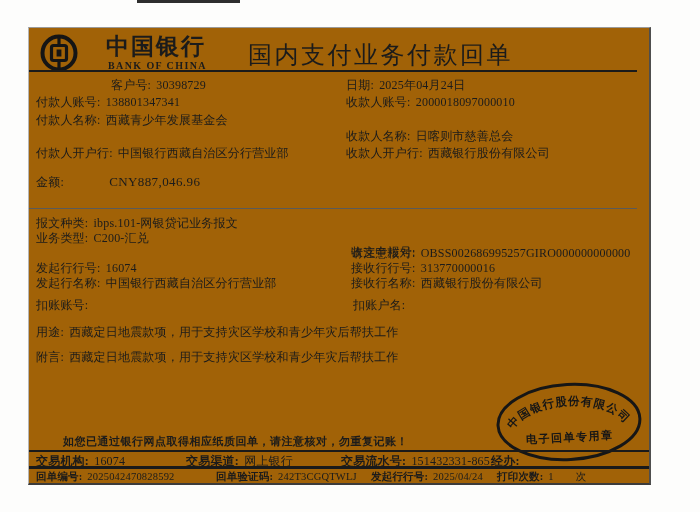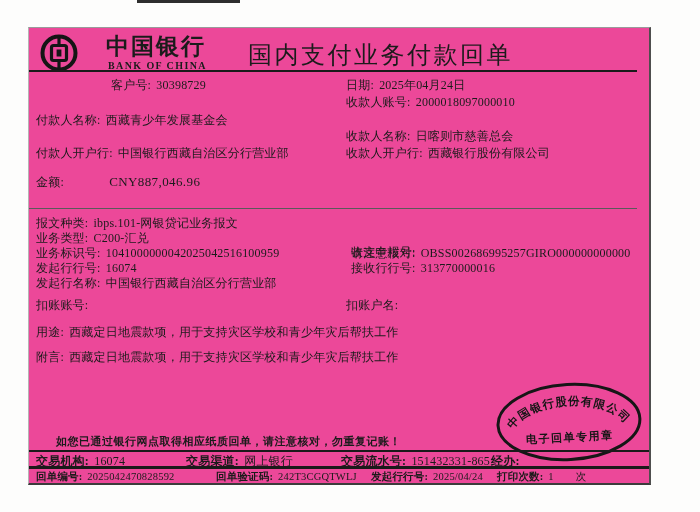--- a/index.html
+++ b/index.html
@@ -3,35 +3,35 @@
 <meta charset="utf-8">
 <style>
   html,body{margin:0;padding:0;}
   body{
     width:700px;height:512px;position:relative;overflow:hidden;
     background:#fdfdfc;color:#1b1b1b;
     font-family:"Liberation Serif","DejaVu Serif",serif;
   }
   .scan-artifact{position:absolute;left:137px;top:0;width:103px;height:3px;background:#2e2e2e;}
   .page{
-    position:absolute;left:28px;top:27px;width:620px;height:455px;background:#ec4899;
+    position:absolute;left:28px;top:27px;width:620px;height:455px;background:#a16207;
     border-top:1px solid #9a9a9a;border-left:1px solid #b5b5b5;
     border-right:2px solid #4e4e4e;border-bottom:2px solid #3c3c3c;
   }
   .logo-svg{position:absolute;left:10px;top:5px;}
   .bank-cn{position:absolute;left:77px;top:3px;font-size:23px;font-weight:bold;letter-spacing:2px;white-space:nowrap;}
   .bank-en{position:absolute;left:79px;top:32px;font-size:10px;font-weight:bold;letter-spacing:1.4px;white-space:nowrap;}
   .doc-title{position:absolute;left:219px;top:11px;font-size:24px;font-weight:500;letter-spacing:2.5px;white-space:nowrap;}
   .hline{position:absolute;left:0;background:#1a1a1a;}
   .f{position:absolute;white-space:nowrap;font-size:12px;letter-spacing:0.2px;}
   .f .lbl{margin-right:2px;}
   .xs{font-size:10.5px;}
   .bold-lbl .lbl{font-weight:bold;}
   .amount .val{font-weight:normal;font-size:13px;letter-spacing:0.4px;margin-left:40px;}
-  .note{position:absolute;left:27px;top:406px;font-size:11px;font-weight:bold;letter-spacing:0.5px;white-space:nowrap;font-family:Liberation Serif, serif;}
+  .note{position:absolute;left:34px;top:406px;font-size:11px;font-weight:bold;letter-spacing:0.5px;white-space:nowrap;font-family:Liberation Serif, serif;}
   .stamp{position:absolute;left:458px;top:347px;transform:rotate(-3deg);}
   .stamp-arc{font-size:11.5px;font-weight:bold;fill:#161616;letter-spacing:1px;}
   .stamp-sub{font-size:11px;font-weight:bold;fill:#161616;letter-spacing:1.5px;}
   .unit{margin-left:22px;}
 </style>
 </head>
 <body>
 
 <div class="scan-artifact"></div>
 
@@ -45,47 +45,48 @@
     <rect x="17.6" y="16.5" width="4.8" height="7" fill="#151515"></rect>
   </svg>
   <div class="bank-cn">中国银行</div>
   <div class="bank-en">BANK OF CHINA</div>
   <div class="doc-title">国内支付业务付款回单</div>
   <div class="hline" style="top:42px;width:608px;height:2px;"></div>
 
   <div class="f" style="left:82px;top:49px;"><span class="lbl">客户号: </span><span class="val">30398729</span></div>
   <div class="f" style="left:317px;top:49px;"><span class="lbl">日期: </span><span class="val">2025年04月24日</span></div>
 
+  <div class="f" style="left:7px;top:66px;"><span class="lbl">付款人账号: </span><span class="val">138801347341</span></div>
   <div class="f" style="left:317px;top:66px;"><span class="lbl">收款人账号: </span><span class="val">2000018097000010</span></div>
 
   <div class="f" style="left:7px;top:84px;"><span class="lbl">付款人名称: </span><span class="val">西藏青少年发展基金会</span></div>
   <div class="f" style="left:317px;top:100px;"><span class="lbl">收款人名称: </span><span class="val">日喀则市慈善总会</span></div>
 
   <div class="f" style="left:7px;top:117px;"><span class="lbl">付款人开户行: </span><span class="val">中国银行西藏自治区分行营业部</span></div>
   <div class="f" style="left:317px;top:117px;"><span class="lbl">收款人开户行: </span><span class="val">西藏银行股份有限公司</span></div>
 
   <div class="f amount" style="left:7px;top:146px;"><span class="lbl">金额: </span><span class="val">CNY887,046.96</span></div>
 
   <div class="hline" style="top:180px;width:608px;height:1px;background:#5a5a5a;"></div>
 
   <div class="f" style="left:7px;top:187px;"><span class="lbl">报文种类: </span><span class="val">ibps.101-网银贷记业务报文</span></div>
 
   <div class="f" style="left:7px;top:202px;"><span class="lbl">业务类型: </span><span class="val">C200-汇兑</span></div>
   <div class="f" style="left:322px;top:216px;"><span class="lbl">收支申报号: </span><span class="val"></span></div>
 
-  <div class="f" style="left:7px;top:217px;"><span class="lbl">业务标识号: </span><span class="val">1041000000042025042516100959</span></div>
   <div class="f" style="left:322px;top:217px;"><span class="lbl">请注意核对: </span><span class="val">OBSS002686995257GIRO000000000000</span></div>
 
   <div class="f" style="left:7px;top:232px;"><span class="lbl">发起行行号: </span><span class="val">16074</span></div>
   <div class="f" style="left:322px;top:232px;"><span class="lbl">接收行行号: </span><span class="val">313770000016</span></div>
 
   <div class="f" style="left:7px;top:247px;"><span class="lbl">发起行名称: </span><span class="val">中国银行西藏自治区分行营业部</span></div>
+  <div class="f" style="left:322px;top:247px;"><span class="lbl">接收行名称: </span><span class="val">西藏银行股份有限公司</span></div>
 
   <div class="f" style="left:7px;top:269px;"><span class="lbl">扣账账号: </span><span class="val"></span></div>
-  <div class="f" style="left:317px;top:269px;text-align:right;"><span class="lbl">扣账户名: </span><span class="val"></span></div>
+  <div class="f" style="left:324px;top:269px;text-align:right;"><span class="lbl">扣账户名: </span><span class="val"></span></div>
 
   <div class="f" style="left:7px;top:296px;"><span class="lbl">用途: </span><span class="val">西藏定日地震款项，用于支持灾区学校和青少年灾后帮扶工作</span></div>
   <div class="f" style="left:7px;top:321px;"><span class="lbl">附言: </span><span class="val">西藏定日地震款项，用于支持灾区学校和青少年灾后帮扶工作</span></div>
 
   <svg class="stamp" width="165" height="96" viewBox="0 0 165 96">
     <ellipse cx="82" cy="47" rx="71" ry="37.5" fill="none" stroke="#161616" stroke-width="3"></ellipse>
     <path id="stampArc" d="M 23 61 A 59 31 0 0 1 141 61" fill="none"></path>
     <text class="stamp-arc"><textPath href="#stampArc" startOffset="50%" text-anchor="middle">中国银行股份有限公司</textPath></text>
     <text class="stamp-sub" x="82" y="66" text-anchor="middle">电子回单专用章</text>
   </svg>

